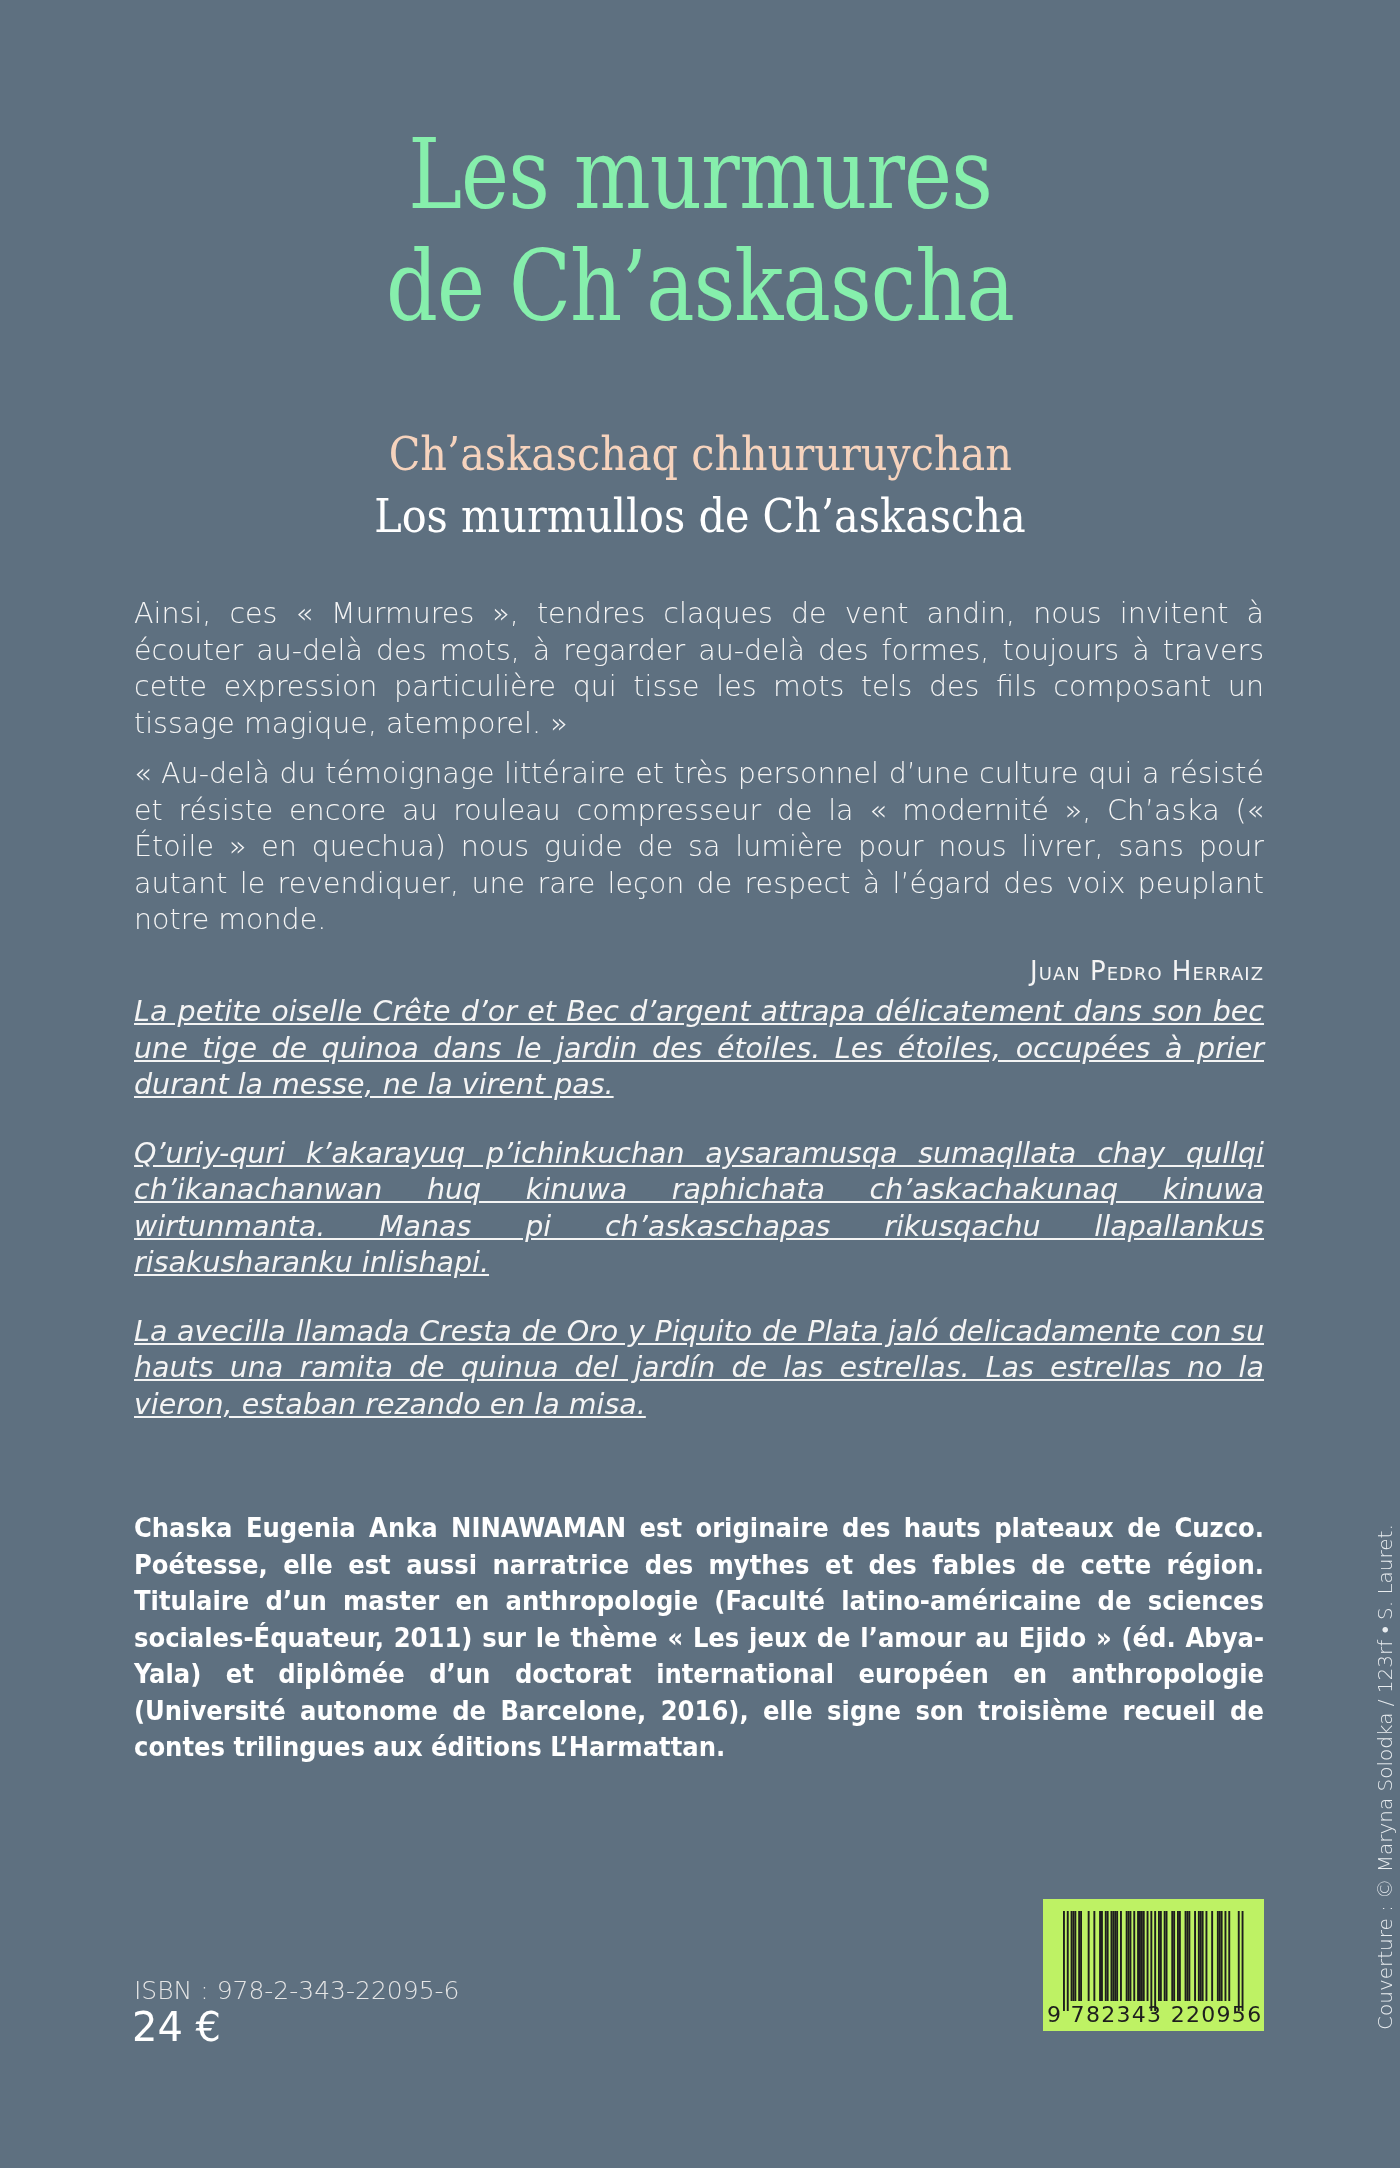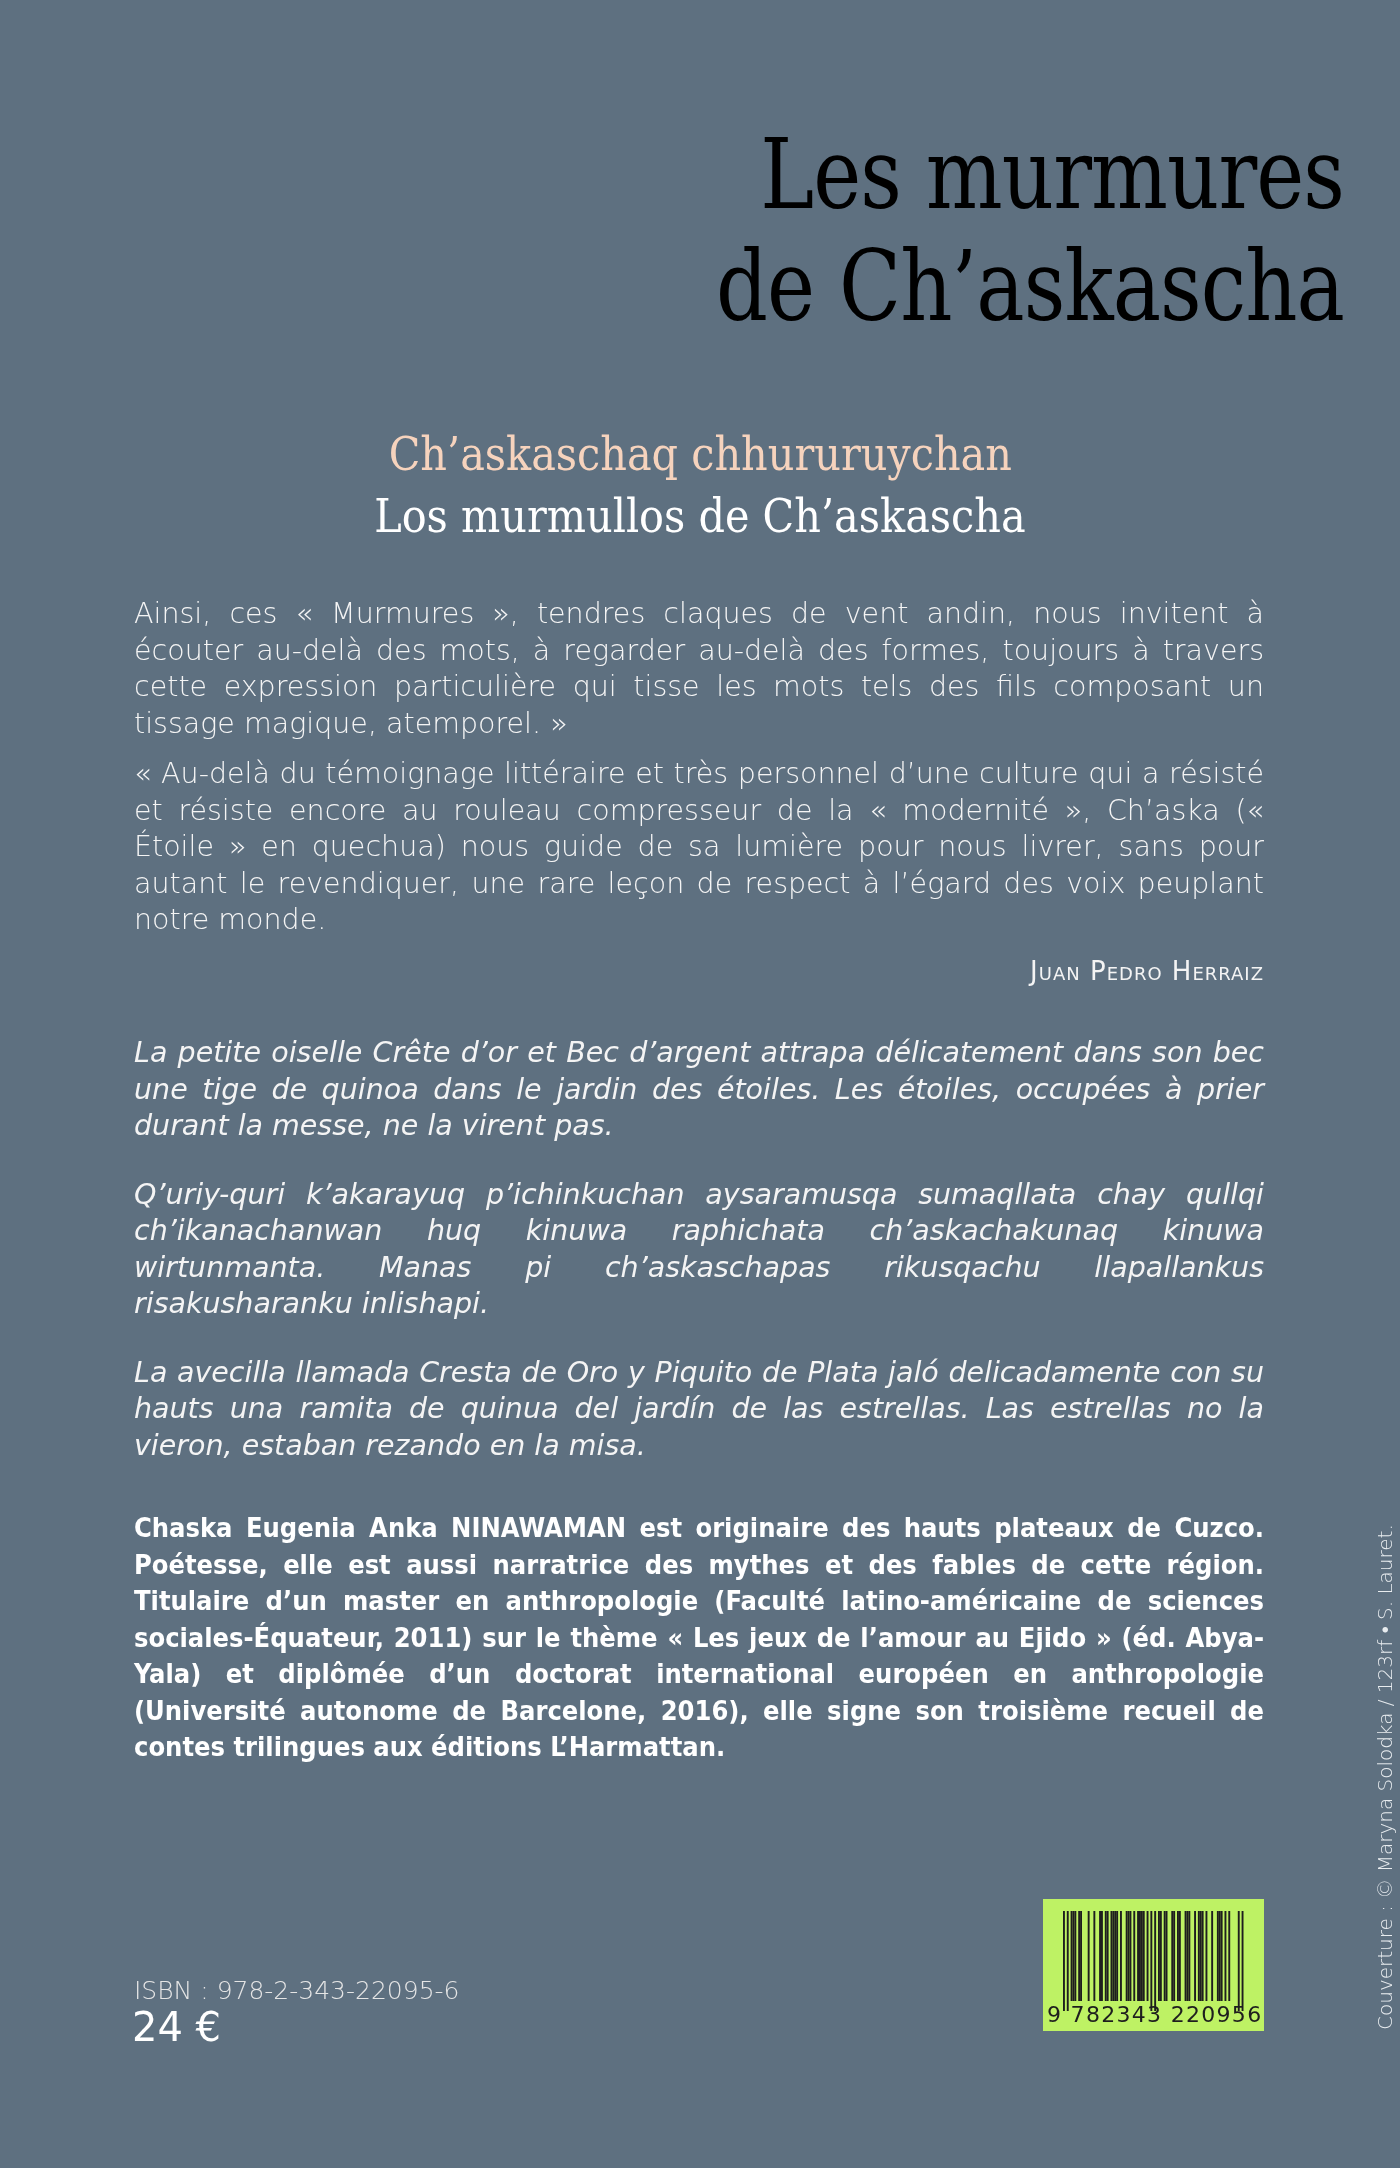--- a/index.html
+++ b/index.html
@@ -6,23 +6,23 @@
   body {
     width: 1400px; height: 2168px;
     background: #5e7080;
     position: relative;
     overflow: hidden;
     font-family: "DejaVu Sans", sans-serif;
     color: #ffffff;
   }
   .title {
     position: absolute; left: 0; width: 1400px; top: 118px;
-    text-align: right;
+    text-align: center;
     font-family: "DejaVu Serif", serif;
-    color: #000000;
+    color: #86efac;
     font-size: 98px;
     line-height: 112px;
     letter-spacing: -1px;
     font-stretch: condensed;
   }
   .title div { transform: scaleX(0.92); transform-origin: 50% 50%; }
   .subtitle {
     position: absolute; left: 0; width: 1400px;
     text-align: center;
     font-family: "DejaVu Serif", serif;
@@ -41,21 +41,21 @@
     text-align: justify;
     font-weight: 300;
   }
   .block p { margin: 0 0 14px 0; }
   .quote { top: 596px; color: #f4f4f4; }
   .author-name {
     position: absolute; right: 136px; top: 956px;
     font-size: 26px; color: #f4f4f4;
     font-variant: small-caps; letter-spacing: 1px;
   }
-  .excerpts { top: 1035px; color: #f4f4f4; font-style: italic; }
+  .excerpts { top: 994px; color: #f4f4f4; font-style: italic; text-decoration: underline; }
   .excerpts p { margin: 0 0 32px 0; }
 
   .bio {
     top: 1510px; color: #ffffff; font-weight: bold;
     font-family: "DejaVu Sans Condensed", "DejaVu Sans", sans-serif;
     font-size: 27px; line-height: 36.5px;
   }
   .bio p { margin: 0; }
 
   .isbn {

